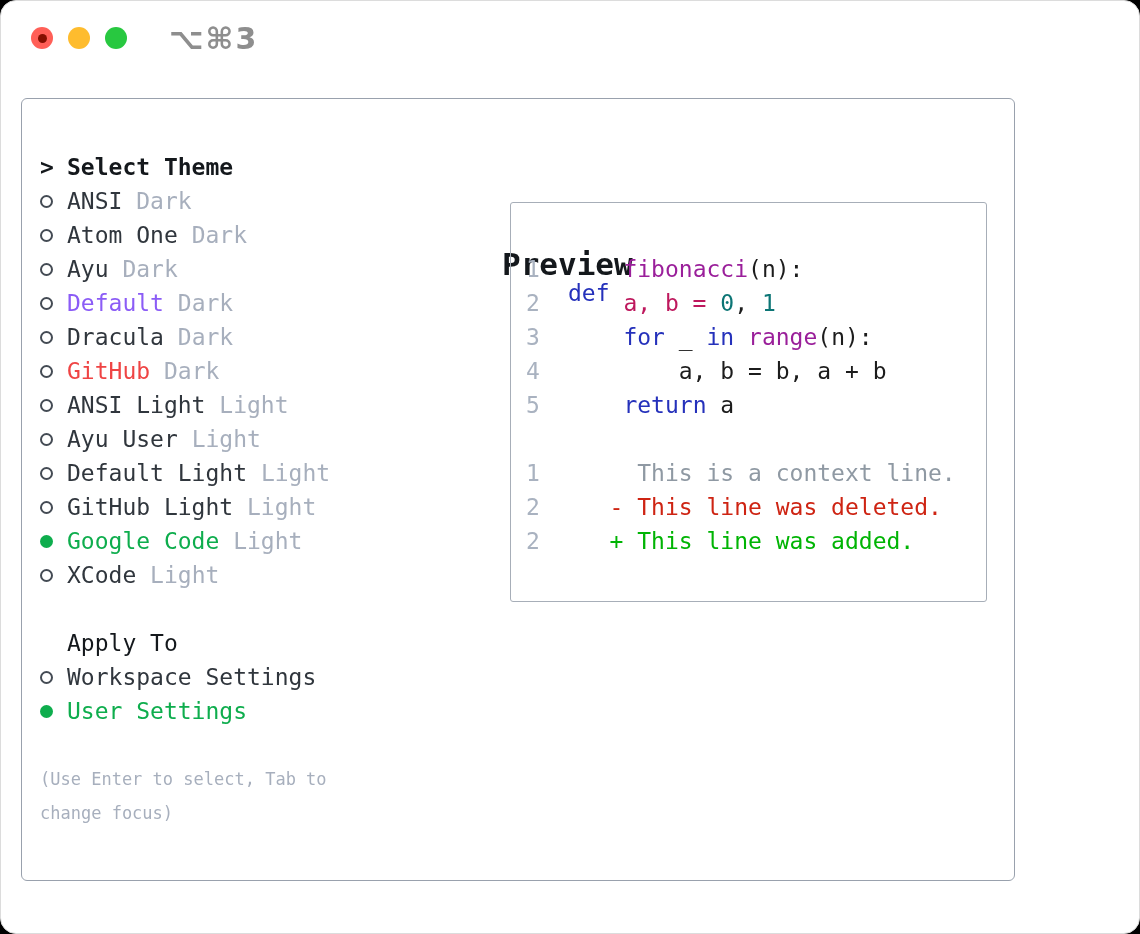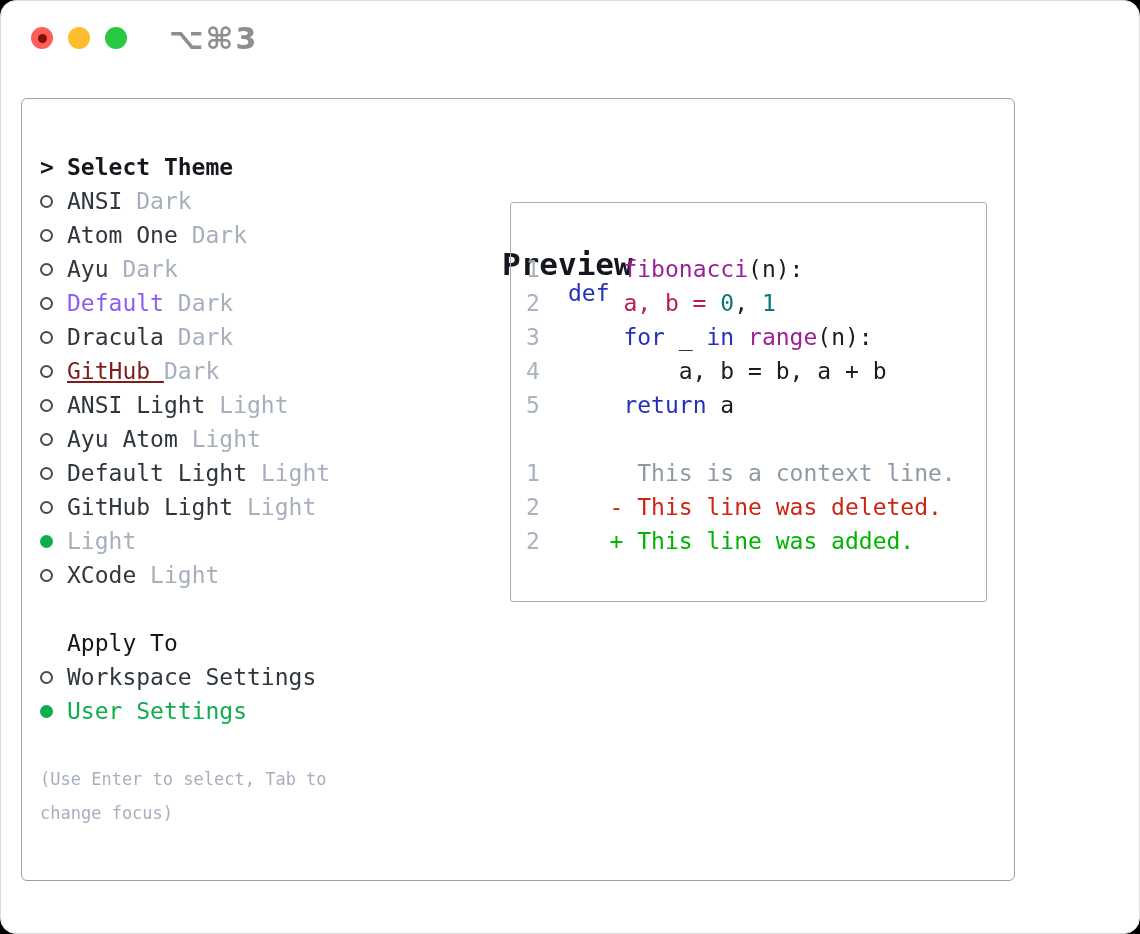--- a/index.html
+++ b/index.html
@@ -84,26 +84,26 @@
         <span class="marker prompt" id="prompt-marker" style="color: rgb(20, 24, 28);">&gt;</span>
         <span class="heading" id="select-theme-heading" style="color: rgb(20, 24, 28);">Select Theme</span>
       </div>
 
       <div id="theme-list">
           <div class="row"><span class="marker"><span class="radio"></span></span><span style="color: rgb(48, 54, 61);">ANSI </span><span style="color: rgb(167, 175, 189);">Dark</span></div>
           <div class="row"><span class="marker"><span class="radio"></span></span><span style="color: rgb(48, 54, 61);">Atom One </span><span style="color: rgb(167, 175, 189);">Dark</span></div>
           <div class="row"><span class="marker"><span class="radio"></span></span><span style="color: rgb(48, 54, 61);">Ayu </span><span style="color: rgb(167, 175, 189);">Dark</span></div>
           <div class="row"><span class="marker"><span class="radio"></span></span><span style="color: #8b5cf6;">Default </span><span style="color: rgb(167, 175, 189);">Dark</span></div>
           <div class="row"><span class="marker"><span class="radio"></span></span><span style="color: rgb(48, 54, 61);">Dracula </span><span style="color: rgb(167, 175, 189);">Dark</span></div>
-          <div class="row"><span class="marker"><span class="radio"></span></span><span style="color: #7f1d1d; text-decoration: underline;">GitHub </span><span style="color: rgb(167, 175, 189);">Dark</span></div>
+          <div class="row"><span class="marker"><span class="radio"></span></span><span style="color: #ef4444;">GitHub </span><span style="color: rgb(167, 175, 189);">Dark</span></div>
           <div class="row"><span class="marker"><span class="radio"></span></span><span style="color: rgb(48, 54, 61);">ANSI Light </span><span style="color: rgb(167, 175, 189);">Light</span></div>
-          <div class="row"><span class="marker"><span class="radio"></span></span><span style="color: rgb(48, 54, 61);">Ayu Atom </span><span style="color: rgb(167, 175, 189);">Light</span></div>
+          <div class="row"><span class="marker"><span class="radio"></span></span><span style="color: rgb(48, 54, 61);">Ayu User </span><span style="color: rgb(167, 175, 189);">Light</span></div>
           <div class="row"><span class="marker"><span class="radio"></span></span><span style="color: rgb(48, 54, 61);">Default Light </span><span style="color: rgb(167, 175, 189);">Light</span></div>
           <div class="row"><span class="marker"><span class="radio"></span></span><span style="color: rgb(48, 54, 61);">GitHub Light </span><span style="color: rgb(167, 175, 189);">Light</span></div>
-          <div class="row"><span class="marker"><span class="radio on" style="background: rgb(14, 173, 77);"></span></span><span style="color: rgb(167, 175, 189);">Light</span></div>
+          <div class="row"><span class="marker"><span class="radio on" style="background: rgb(14, 173, 77);"></span></span><span style="color: rgb(14, 173, 77);">Google Code </span><span style="color: rgb(167, 175, 189);">Light</span></div>
           <div class="row"><span class="marker"><span class="radio"></span></span><span style="color: rgb(48, 54, 61);">XCode </span><span style="color: rgb(167, 175, 189);">Light</span></div>
         </div>
 
       <div class="spacer34"></div>
 
       <div class="row">
         <span class="marker"></span>
         <span id="apply-to-heading" style="color: rgb(20, 24, 28);">Apply To</span>
       </div>
 

